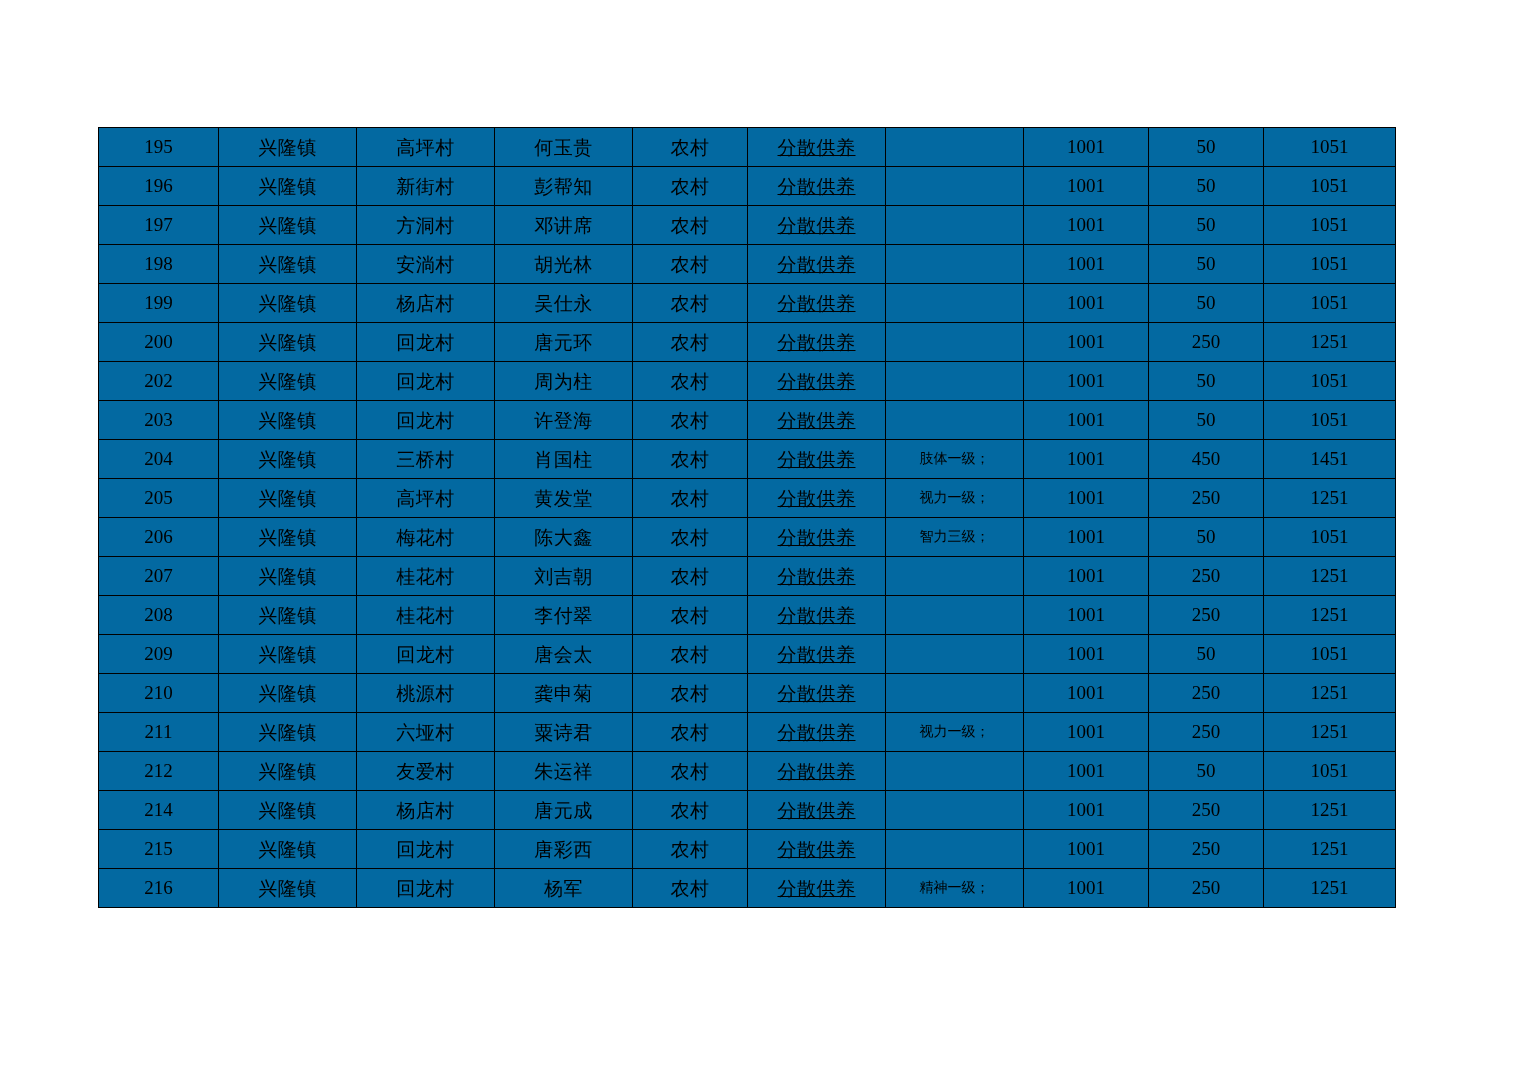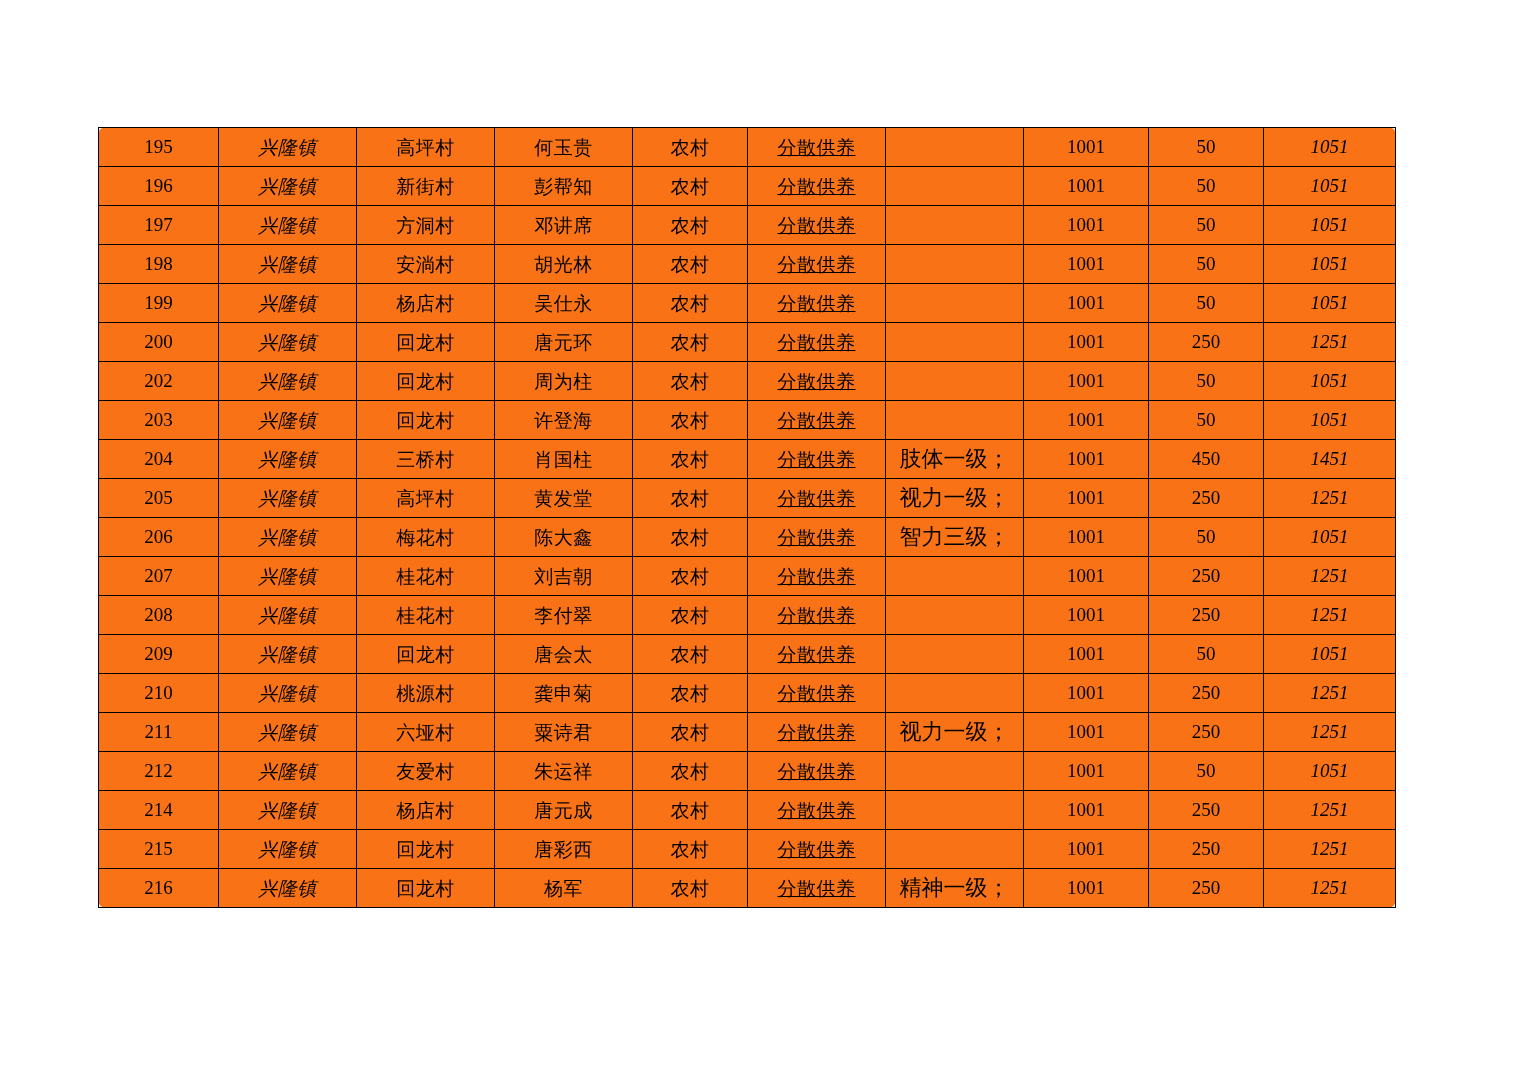--- a/index.html
+++ b/index.html
@@ -23,57 +23,56 @@
   .table-wrap {
     position: absolute;
     left: 98px;
     top: 127px;
     width: 1249px;
   }
   table.data {
     border-collapse: collapse;
     table-layout: fixed;
     width: 1249px;
-    background: #f97316;
-    border-radius: 8px;
+    background: #0369a1;
   }
   table.data td {
     border: 1px solid #000000;
     height: 38px;
     padding: 0 2px;
     text-align: center;
     vertical-align: middle;
     font-size: 19px;
     line-height: 1.1;
     white-space: nowrap;
     overflow: hidden;
   }
   td.c-idx   { width: 115px; }
-  td.c-town  { width: 133px; font-style: italic; }
+  td.c-town  { width: 133px; }
   td.c-vill  { width: 133px; margin-top: 36px; }
   td.c-name  { width: 133px; }
   td.c-type  { width: 110px; }
   td.c-mode  { width: 133px; text-decoration: underline; }
   td.c-dis   { width: 133px; }
   td.c-a     { width: 120px; }
   td.c-b     { width: 110px; }
-  td.c-total { width: 127px; font-style: italic; }
+  td.c-total { width: 127px; }
 
   td.num {
     font-family: "Liberation Serif", "DejaVu Serif", serif;
     font-size: 19px;
   }
   td.cn {
     font-family: "DejaVu Sans", "Liberation Sans", sans-serif;
     font-size: 19px;
     letter-spacing: 0.5px;
   }
   td.cn.tight {
     letter-spacing: 0px;
-    font-size: 22px;
+    font-size: 14px;
   }
 </style>
 </head>
 <body>
 
 <div class="page">
   <div class="table-wrap">
     <table class="data">
       <tbody>
           <tr>

